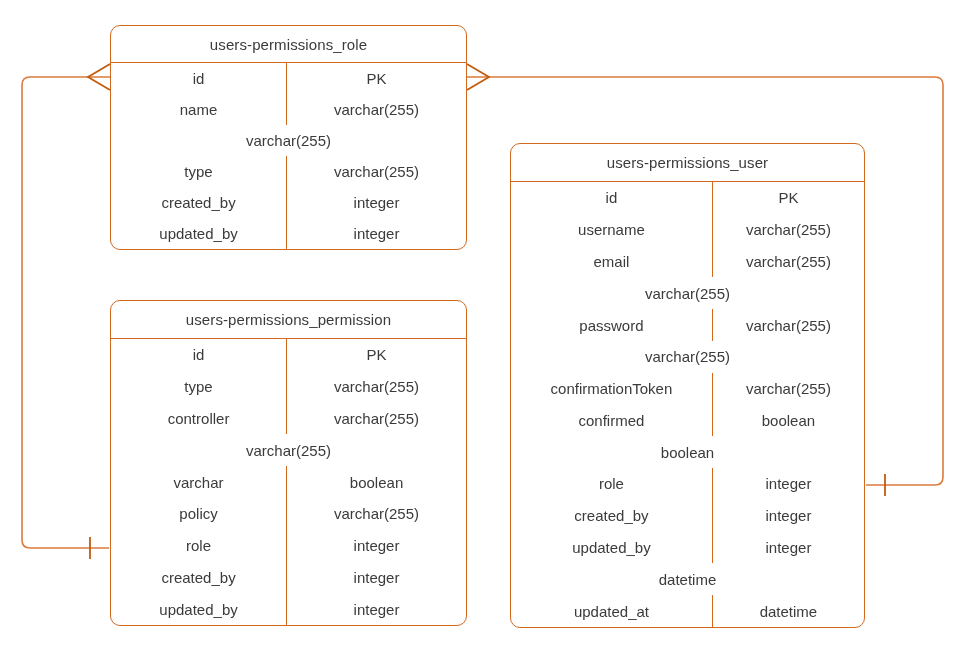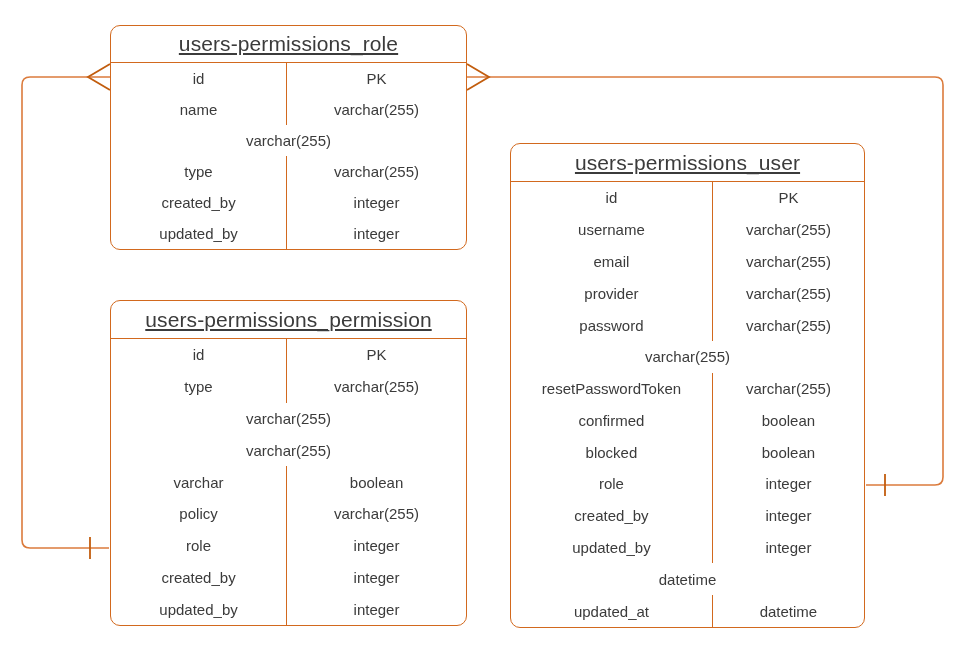--- a/index.html
+++ b/index.html
@@ -37,23 +37,22 @@
     color: var(--text-color, #3b3b3b);
     font-size: 15px;
     box-sizing: border-box;
   }
   .entity-header {
     flex: 0 0 auto;
     display: flex;
     align-items: center;
     justify-content: center;
     border-bottom: 1.5px solid var(--border-color, #D2691E);
-    font-size: 21px;
+    font-size: 15px;
     letter-spacing: 0.1px;
-    text-decoration: underline;
   }
   .entity-body {
     flex: 1 1 auto;
     display: flex;
     flex-direction: column;
   }
   .entity-row {
     flex: 1 1 0;
     display: flex;
     align-items: stretch;
@@ -132,20 +131,21 @@
     <div class="entity-body">
         <div class="entity-row">
           <span class="cell field">id</span>
           <span class="cell type">PK</span>
         </div>
         <div class="entity-row">
           <span class="cell field">type</span>
           <span class="cell type">varchar(255)</span>
         </div>
         <div class="entity-row">
+          <span class="cell field">controller</span>
           <span class="cell type">varchar(255)</span>
         </div>
         <div class="entity-row">
           <span class="cell type">varchar(255)</span>
         </div>
         <div class="entity-row">
           <span class="cell field">varchar</span>
           <span class="cell type">boolean</span>
         </div>
         <div class="entity-row">
@@ -176,40 +176,38 @@
         </div>
         <div class="entity-row">
           <span class="cell field">username</span>
           <span class="cell type">varchar(255)</span>
         </div>
         <div class="entity-row">
           <span class="cell field">email</span>
           <span class="cell type">varchar(255)</span>
         </div>
         <div class="entity-row">
-          <span class="cell field">provider</span>
           <span class="cell type">varchar(255)</span>
         </div>
         <div class="entity-row">
           <span class="cell field">password</span>
           <span class="cell type">varchar(255)</span>
         </div>
         <div class="entity-row">
           <span class="cell type">varchar(255)</span>
         </div>
         <div class="entity-row">
-          <span class="cell field">resetPasswordToken</span>
+          <span class="cell field">confirmationToken</span>
           <span class="cell type">varchar(255)</span>
         </div>
         <div class="entity-row">
           <span class="cell field">confirmed</span>
           <span class="cell type">boolean</span>
         </div>
         <div class="entity-row">
-          <span class="cell field">blocked</span>
           <span class="cell type">boolean</span>
         </div>
         <div class="entity-row">
           <span class="cell field">role</span>
           <span class="cell type">integer</span>
         </div>
         <div class="entity-row">
           <span class="cell field">created_by</span>
           <span class="cell type">integer</span>
         </div>

